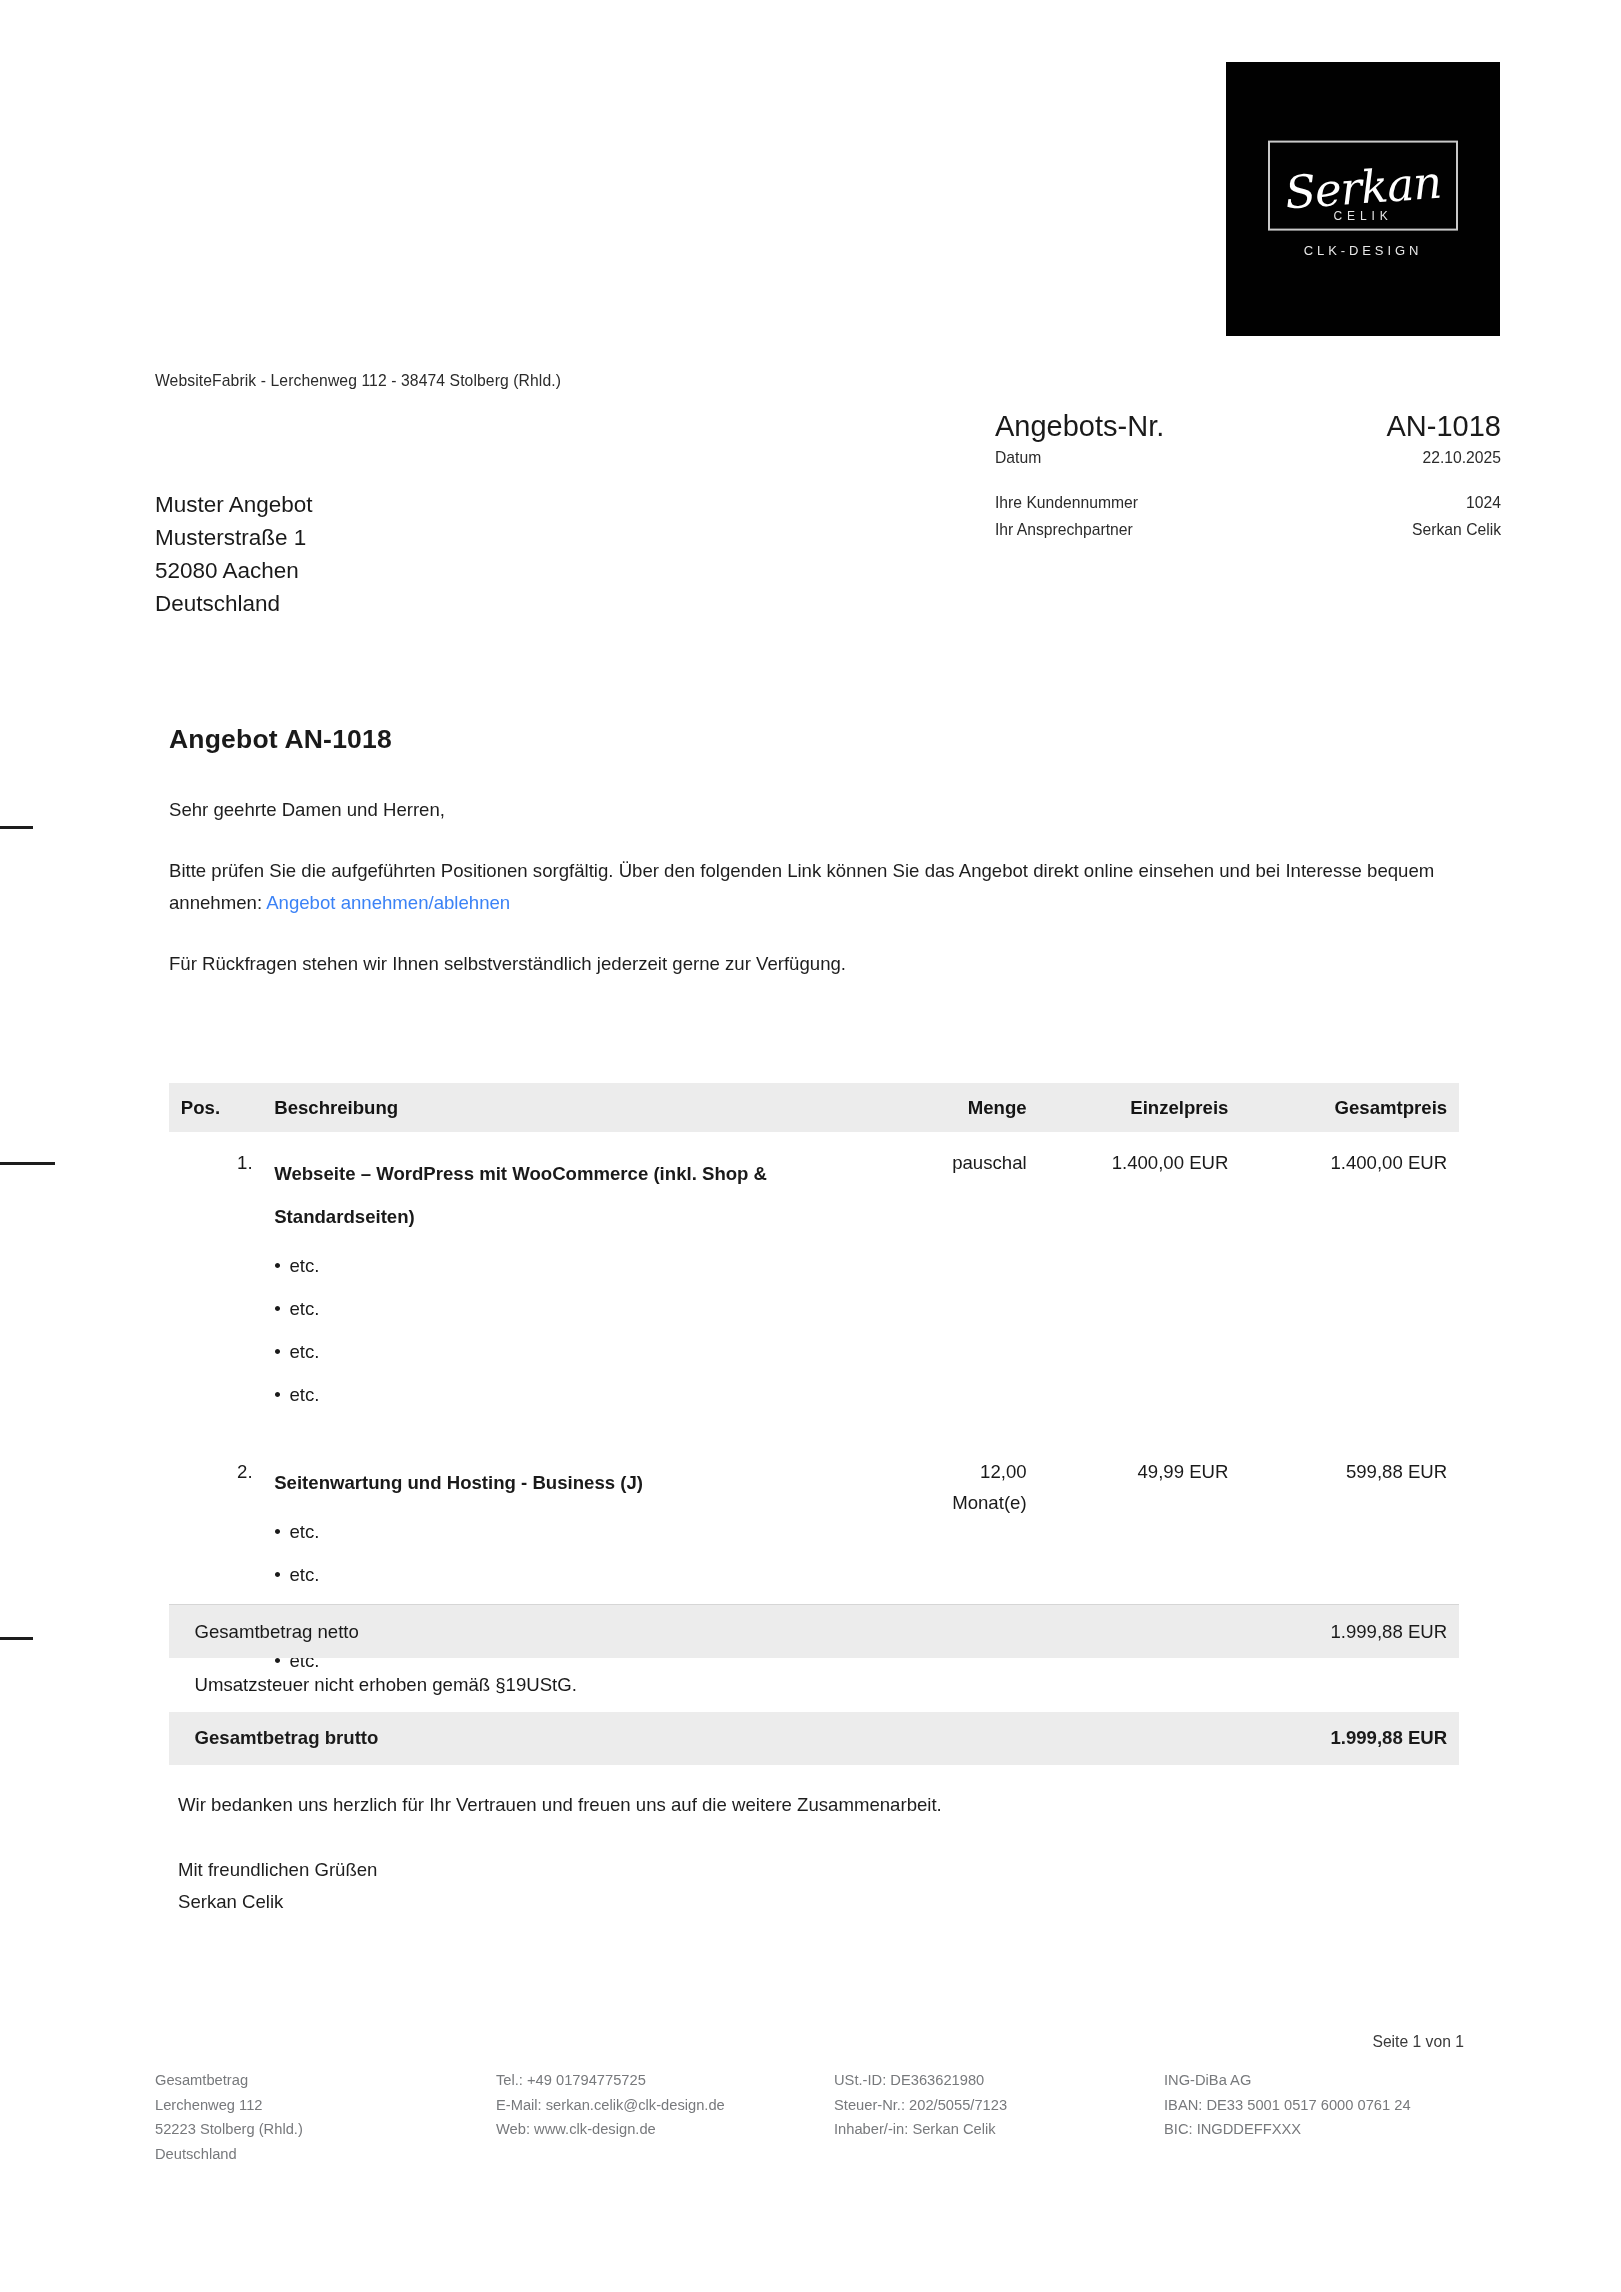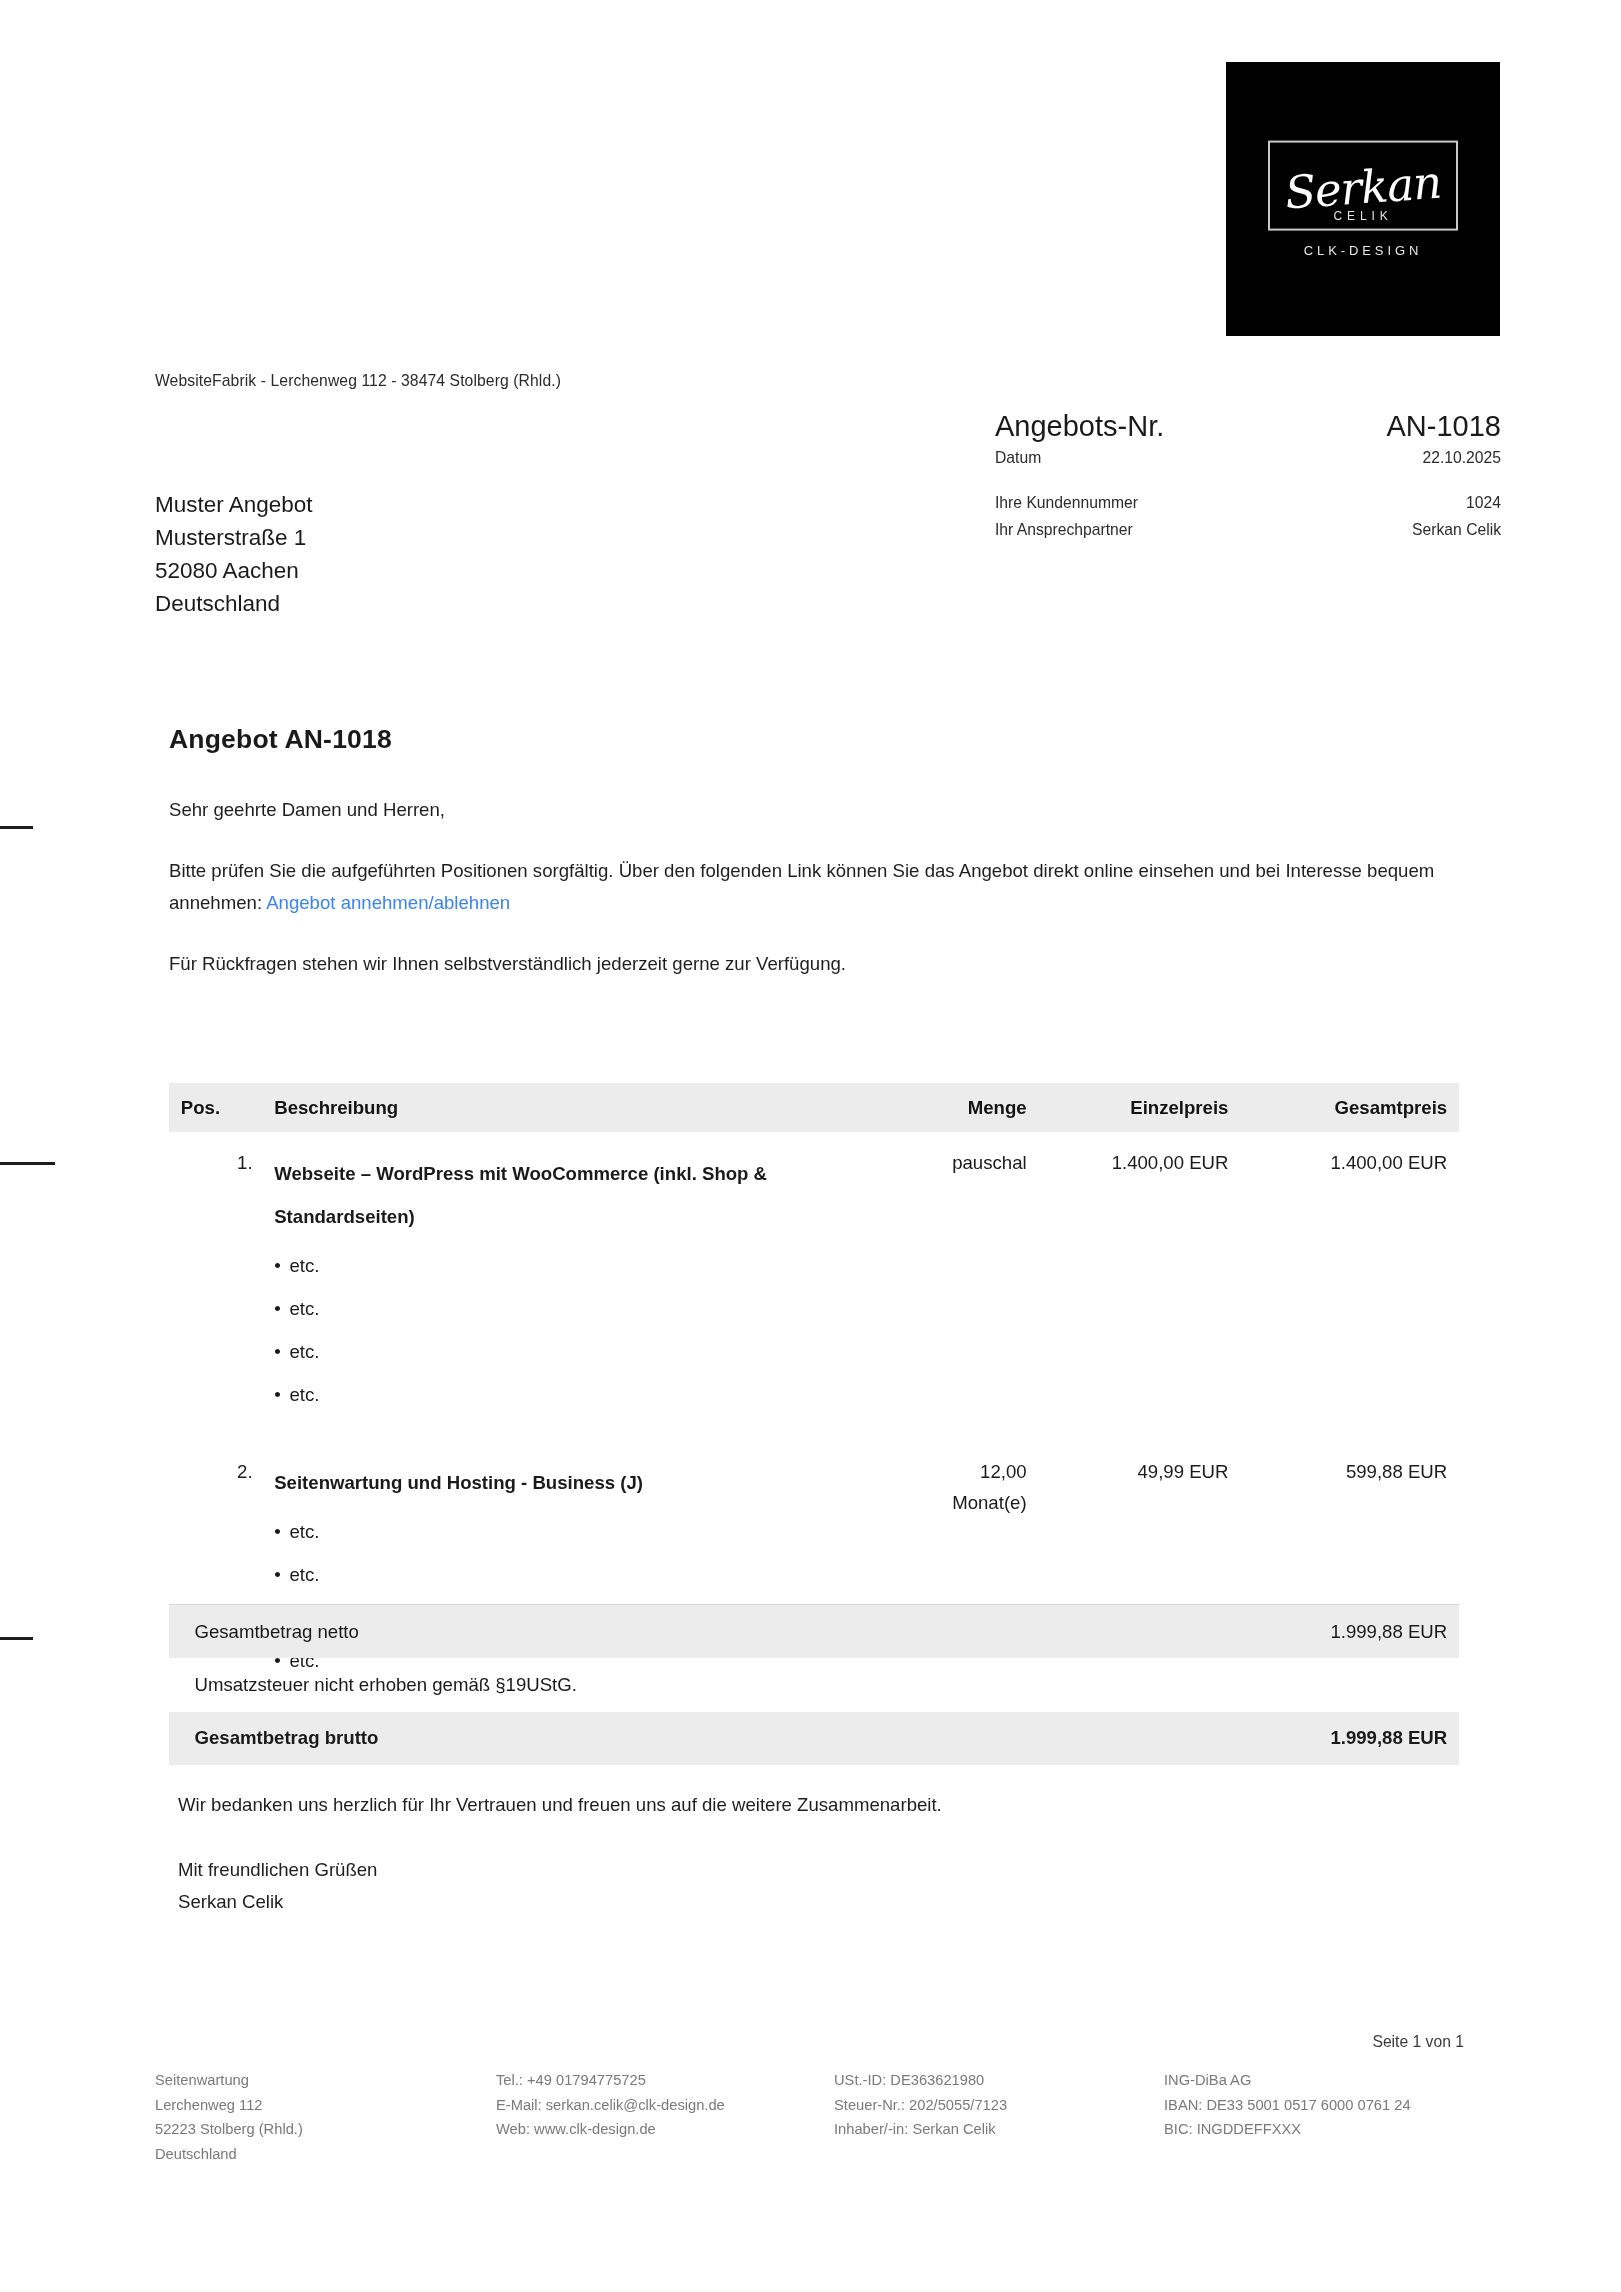--- a/index.html
+++ b/index.html
@@ -404,21 +404,21 @@
     <p>
       <span>Mit freundlichen Grüßen</span><br>
       <span>Serkan Celik</span>
     </p>
   </div>
 
   <div class="page-number">Seite 1 von 1</div>
 
   <div class="footer">
     <div class="footer-col fc1">
-      <div>Seitenwartung</div>
+      <div>Gesamtbetrag</div>
       <div>Lerchenweg 112</div>
       <div>52223 Stolberg (Rhld.)</div>
       <div>Deutschland</div>
     </div>
     <div class="footer-col fc2">
       <div>Tel.: +49 01794775725</div>
       <div>E-Mail: serkan.celik@clk-design.de</div>
       <div>Web: www.clk-design.de</div>
     </div>
     <div class="footer-col fc3">

